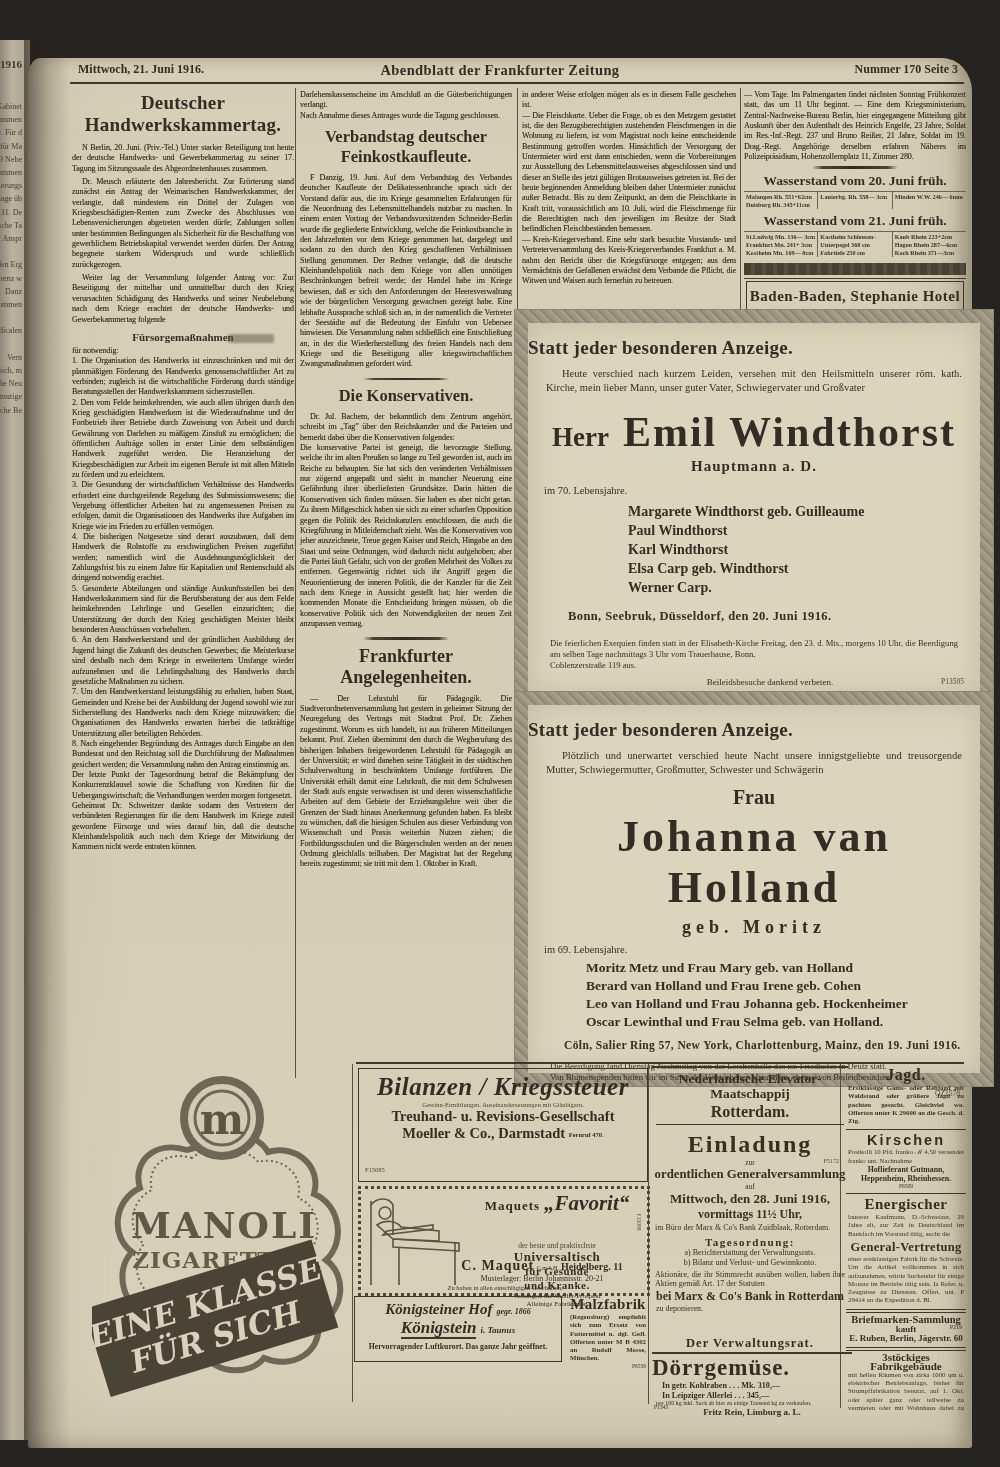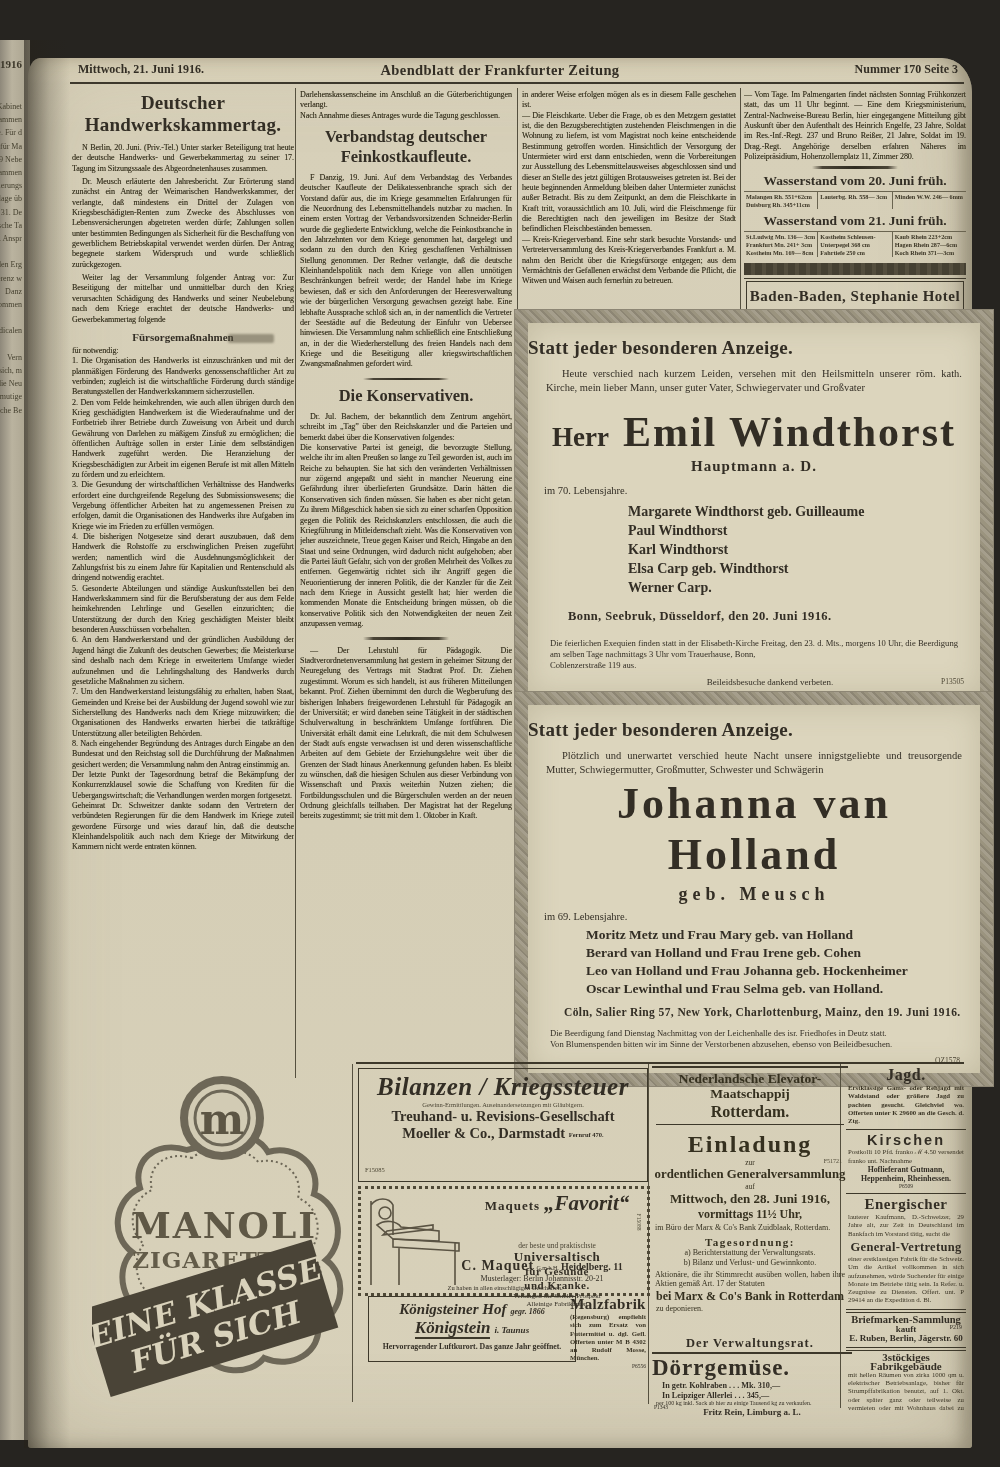--- a/index.html
+++ b/index.html
@@ -183,20 +183,21 @@
     <div class="col" style="left:272px;top:32px;width:212px;height:990px;">
       <div class="t">Darlehenskassenscheine im Anschluß an die Güterberichtigungen verlangt.
  Nach Annahme dieses Antrages wurde die Tagung geschlossen.</div>
       <div class="hl2">Verbandstag deutscher Feinkostkaufleute.</div>
       <div class="t" style="text-indent:10px;">F Danzig, 19. Juni. Auf dem Verbandstag des Verbandes deutscher Kaufleute der Delikatessenbranche sprach sich der Vorstand dafür aus, die im Kriege gesammelten Erfahrungen für die Neuordnung des Lebensmittelhandels nutzbar zu machen. In einem ersten Vortrag der Verbandsvorsitzenden Schneider-Berlin wurde die gegliederte Entwicklung, welche die Feinkostbranche in den Jahrzehnten vor dem Kriege genommen hat, dargelegt und sodann zu den durch den Krieg geschaffenen Verhältnissen Stellung genommen. Der Redner verlangte, daß die deutsche Kleinhandelspolitik nach dem Kriege von allen unnötigen Beschränkungen befreit werde; der Handel habe im Kriege bewiesen, daß er sich den Anforderungen der Heeresverwaltung wie der bürgerlichen Versorgung gewachsen gezeigt habe. Eine lebhafte Aussprache schloß sich an, in der namentlich die Vertreter der Seestädte auf die Bedeutung der Einfuhr von Uebersee hinwiesen. Die Versammlung nahm schließlich eine Entschließung an, in der die Wiederherstellung des freien Handels nach dem Kriege und die Beseitigung aller kriegswirtschaftlichen Zwangsmaßnahmen gefordert wird.</div>
       <div class="orn"></div>
       <div class="hl2" style="margin-top:0;">Die Konservativen.</div>
       <div class="t" style="text-indent:10px;">Dr. Jul. Bachem, der bekanntlich dem Zentrum angehört, schreibt im „Tag” über den Reichskanzler und die Parteien und bemerkt dabei über die Konservativen folgendes:
  Die konservative Partei ist geneigt, die bevorzugte Stellung, welche ihr im alten Preußen so lange zu Teil geworden ist, auch im Reiche zu behaupten. Sie hat sich den veränderten Verhältnissen nur zögernd angepaßt und sieht in mancher Neuerung eine Gefährdung ihrer überlieferten Grundsätze. Darin hätten die Konservativen sich finden müssen. Sie haben es aber nicht getan. Zu ihrem Mißgeschick haben sie sich zu einer scharfen Opposition gegen die Politik des Reichskanzlers entschlossen, die auch die Kriegführung in Mitleidenschaft zieht. Was die Konservativen von jeher auszeichnete, Treue gegen Kaiser und Reich, Hingabe an den Staat und seine Ordnungen, wird dadurch nicht aufgehoben; aber die Partei läuft Gefahr, sich von der großen Mehrheit des Volkes zu entfernen. Gegenwärtig richtet sich ihr Angriff gegen die Neuorientierung der inneren Politik, die der Kanzler für die Zeit nach dem Kriege in Aussicht gestellt hat; hier werden die kommenden Monate die Entscheidung bringen müssen, ob die konservative Politik sich den Notwendigkeiten der neuen Zeit anzupassen vermag.</div>
       <div class="orn"></div>
+      <div class="hl2" style="margin-top:0;font-size:18px;">Frankfurter Angelegenheiten.</div>
       <div class="t" style="text-indent:10px;">— Der Lehrstuhl für Pädagogik. Die Stadtverordnetenversammlung hat gestern in geheimer Sitzung der Neuregelung des Vertrags mit Stadtrat Prof. Dr. Ziehen zugestimmt. Worum es sich handelt, ist aus früheren Mitteilungen bekannt. Prof. Ziehen übernimmt den durch die Wegberufung des bisherigen Inhabers freigewordenen Lehrstuhl für Pädagogik an der Universität; er wird daneben seine Tätigkeit in der städtischen Schulverwaltung in beschränktem Umfange fortführen. Die Universität erhält damit eine Lehrkraft, die mit dem Schulwesen der Stadt aufs engste verwachsen ist und deren wissenschaftliche Arbeiten auf dem Gebiete der Erziehungslehre weit über die Grenzen der Stadt hinaus Anerkennung gefunden haben. Es bleibt zu wünschen, daß die hiesigen Schulen aus dieser Verbindung von Wissenschaft und Praxis weiterhin Nutzen ziehen; die Fortbildungsschulen und die Bürgerschulen werden an der neuen Ordnung gleichfalls teilhaben. Der Magistrat hat der Regelung bereits zugestimmt; sie tritt mit dem 1. Oktober in Kraft.</div>
     </div>
 
     <div class="col" style="left:494px;top:32px;width:214px;height:234px;">
       <div class="t">in anderer Weise erfolgen mögen als es in diesem Falle geschehen ist.
  — Die Fleischkarte. Ueber die Frage, ob es den Metzgern gestattet ist, die den Bezugsberechtigten zustehenden Fleischmengen in die Wohnung zu liefern, ist vom Magistrat noch keine entscheidende Bestimmung getroffen worden. Hinsichtlich der Versorgung der Untermieter wird erst dann entschieden, wenn die Vorbereitungen zur Ausstellung des Lebensmittelausweises abgeschlossen sind und dieser an Stelle des jetzt gültigen Brotausweises getreten ist. Bei der heute beginnenden Anmeldung bleiben daher Untermieter zunächst außer Betracht. Bis zu dem Zeitpunkt, an dem die Fleischkarte in Kraft tritt, voraussichtlich am 10. Juli, wird die Fleischmenge für die Berechtigten nach den jeweiligen im Besitze der Stadt befindlichen Fleischbeständen bemessen.
  — Kreis-Kriegerverband. Eine sehr stark besuchte Vorstands- und Vertreterversammlung des Kreis-Kriegerverbandes Frankfurt a. M. nahm den Bericht über die Kriegsfürsorge entgegen; aus dem Vermächtnis der Gefallenen erwächst dem Verbande die Pflicht, die Witwen und Waisen auch fernerhin zu betreuen.</div>
     </div>
 
     <div class="col" style="left:716px;top:32px;width:222px;height:250px;">
@@ -249,22 +250,23 @@
 Coblenzerstraße 119 aus.</div>
       <div class="obit-last">
         <span>Beileidsbesuche dankend verbeten.</span>
         <span class="obit-code">P13505</span>
       </div>
     </div>
 
     <div class="obit" style="left:487px;top:634px;width:452px;height:368px;">
       <div class="obit-head">Statt jeder besonderen Anzeige.</div>
       <div class="obit-intro" style="text-indent:16px;">Plötzlich und unerwartet verschied heute Nacht unsere innigstgeliebte und treusorgende Mutter, Schwiegermutter, Großmutter, Schwester und Schwägerin</div>
+      <div class="obit2-prefix">Frau</div>
       <div class="obit2-name">Johanna van Holland</div>
-      <div class="obit2-maiden">geb. Meusch</div>
+      <div class="obit2-maiden">geb. Moritz</div>
       <div class="obit-age" style="margin-top:6px;">im 69. Lebensjahre.</div>
       <div class="obit-mourners" style="margin:4px 14px 0 58px;font-size:13.5px;line-height:18px;">Moritz Metz und Frau Mary geb. van Holland
 Berard van Holland und Frau Irene geb. Cohen
 Leo van Holland und Frau Johanna geb. Hockenheimer
 Oscar Lewinthal und Frau Selma geb. van Holland.</div>
       <div class="obit-places" style="margin:8px 0 0 36px;font-size:11.5px;">Cöln, Salier Ring 57, New York, Charlottenburg, Mainz, den 19. Juni 1916.</div>
       <div class="obit-fun" style="margin-top:10px;">Die Beerdigung fand Dienstag Nachmittag von der Leichenhalle des isr. Friedhofes in Deutz statt.
 Von Blumenspenden bitten wir im Sinne der Verstorbenen abzusehen, ebenso von Beileidbesuchen.</div>
       <div class="obit-last" style="justify-content:flex-end;padding-right:20px;">
         <span style="font-size:7.5px;color:#4e4836;">OZ1578</span>
@@ -329,21 +331,21 @@
       <div class="maq-must">
         <span class="maq-firm">C. Maquet</span>
         <span style="font-size:6px;">G.m.b.H.</span>
         <span style="font-size:10px;font-weight:bold;">Heidelberg. 11</span>
         <div style="font-size:8px;">Musterlager: Berlin Johannisstr. 20-21</div>
       </div>
       <div class="maq-note">Zu haben in allen einschlägigen Geschäften.</div>
       <div class="maq-code">F15088</div>
     </div>
 
-    <div class="adbox" style="left:340px;top:1238px;width:206px;height:64px;text-align:center;">
+    <div class="adbox" style="left:326px;top:1238px;width:206px;height:64px;text-align:center;">
       <div style="margin-top:3px;"><span class="koe-script" style="font-size:15px;">Königsteiner Hof</span>
         <span class="koe-script" style="font-size:8px;">gegr. 1866</span></div>
       <div><span class="koe-script" style="font-size:17px;border-bottom:2px solid #3d382a;">Königstein</span>
         <span class="koe-script" style="font-size:9px;">i. Taunus</span></div>
       <div style="font-size:7.8px;font-weight:bold;margin-top:4px;">Hervorragender Luftkurort.   Das ganze Jahr geöffnet.</div>
     </div>
 
     <div class="col" style="left:542px;top:1238px;width:76px;height:100px;">
       <div style="font-size:15px;font-weight:bold;text-align:center;letter-spacing:.3px;">Malzfabrik</div>
       <div class="sm-body" style="font-weight:bold;">(Regensburg) empfiehlt sich zum Ersatz von Futtermittel u. dgl. Gefl. Offerten unter M B 4302 an Rudolf Mosse, München.</div>

